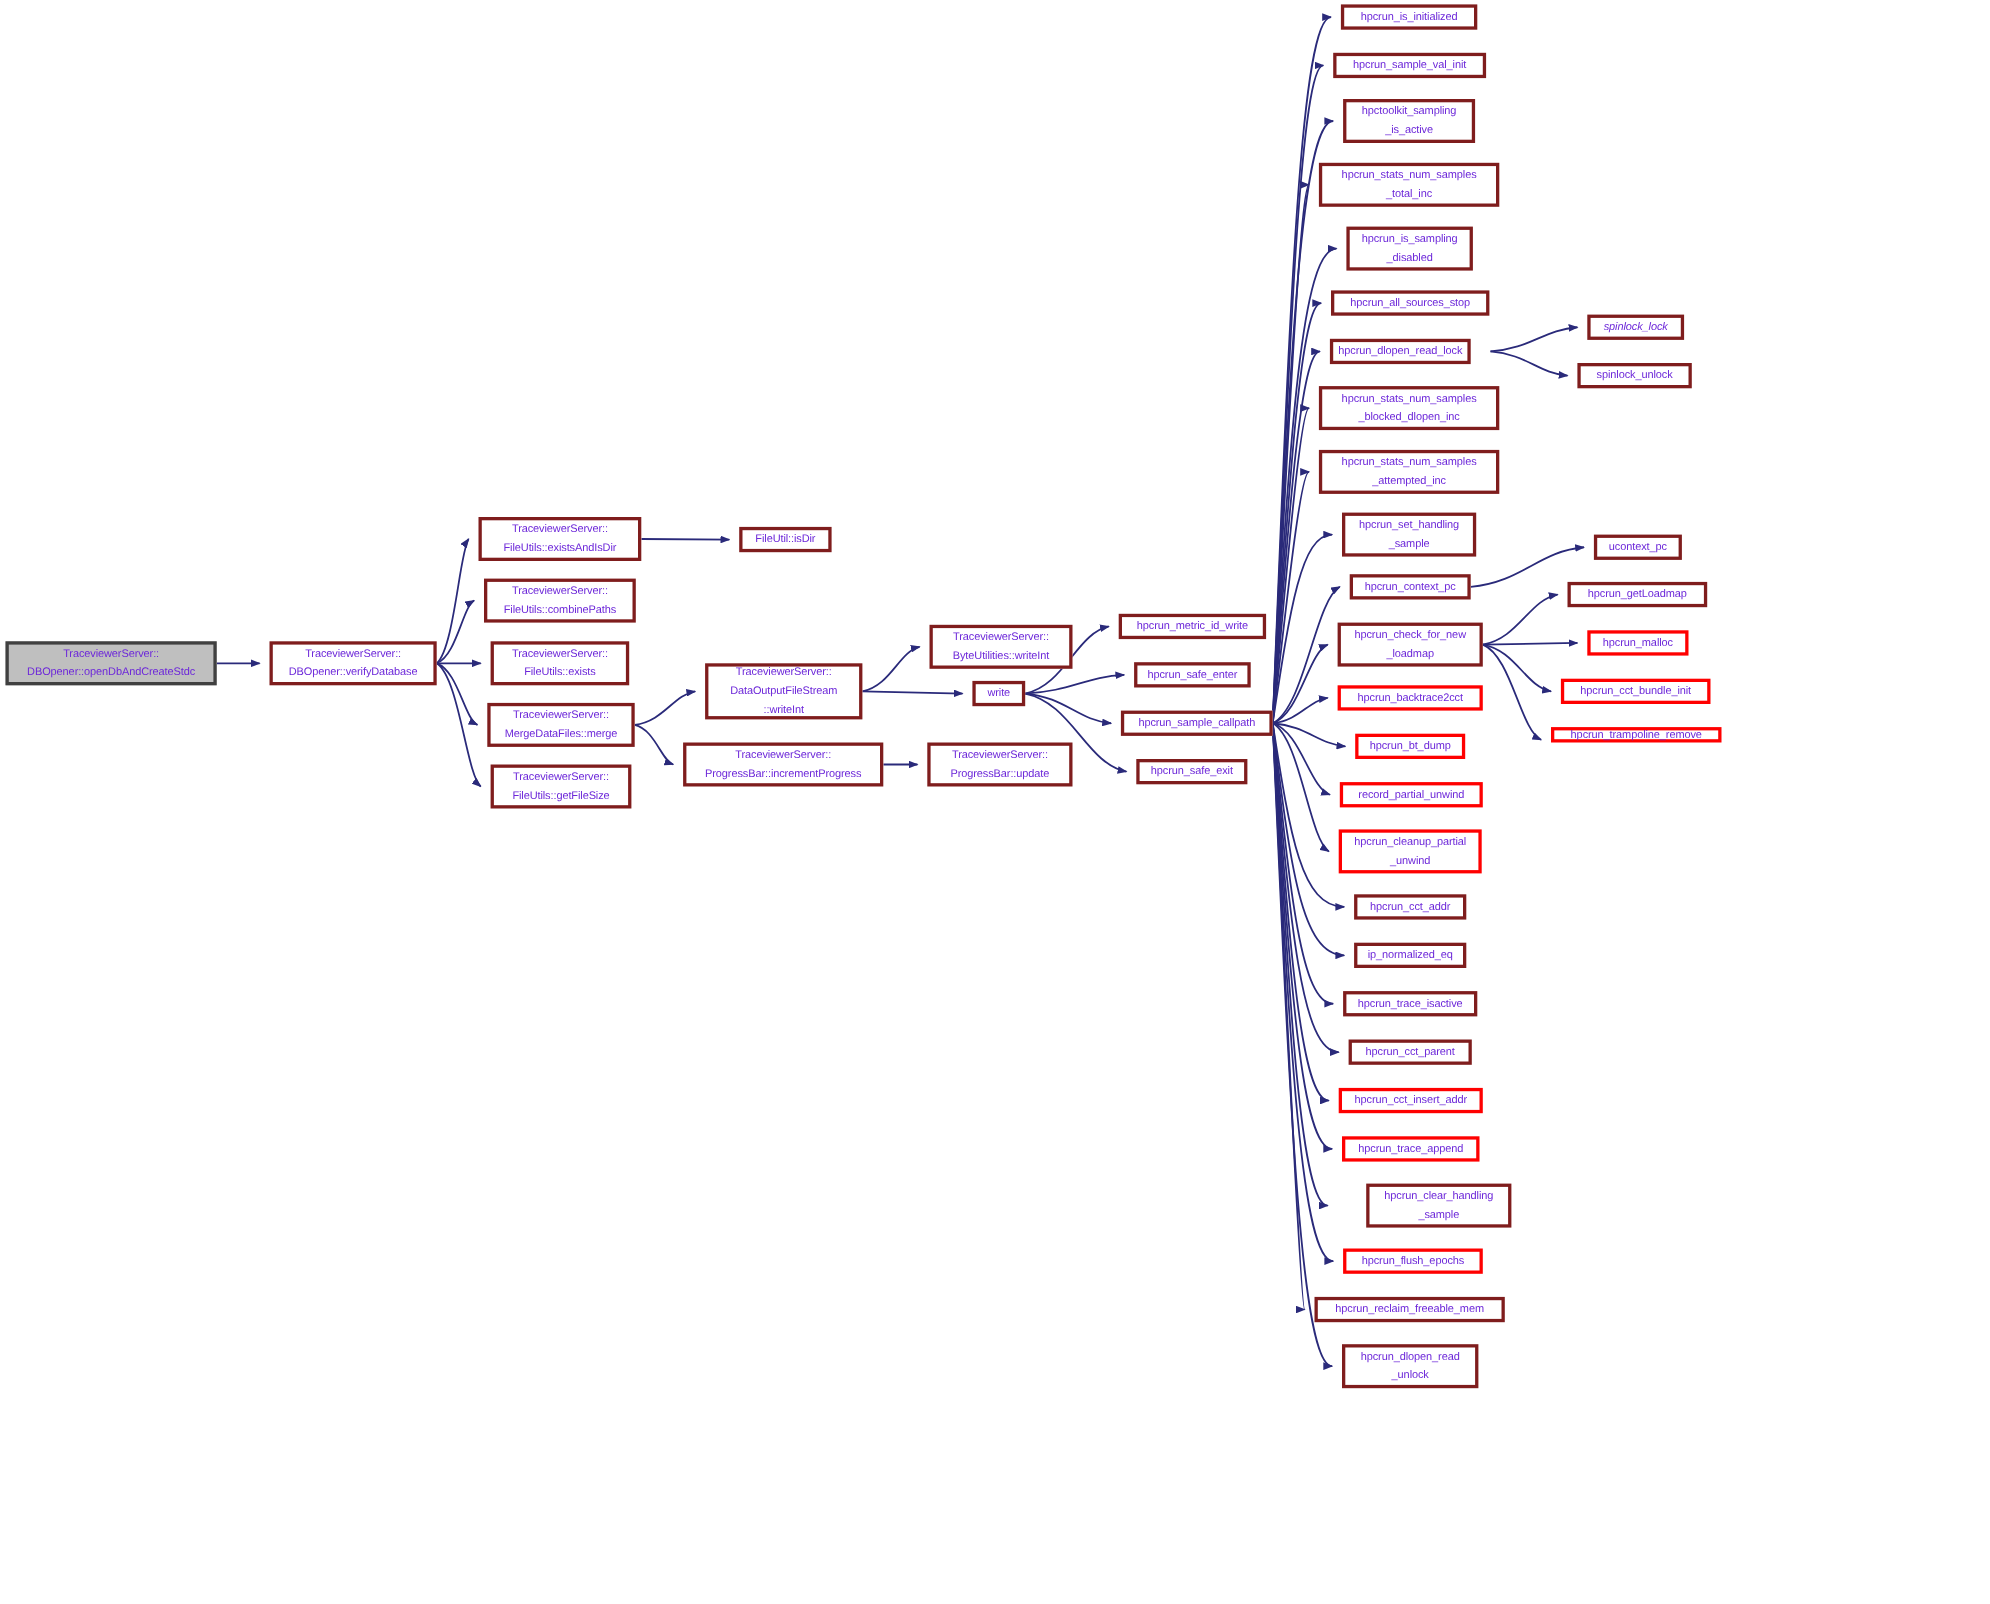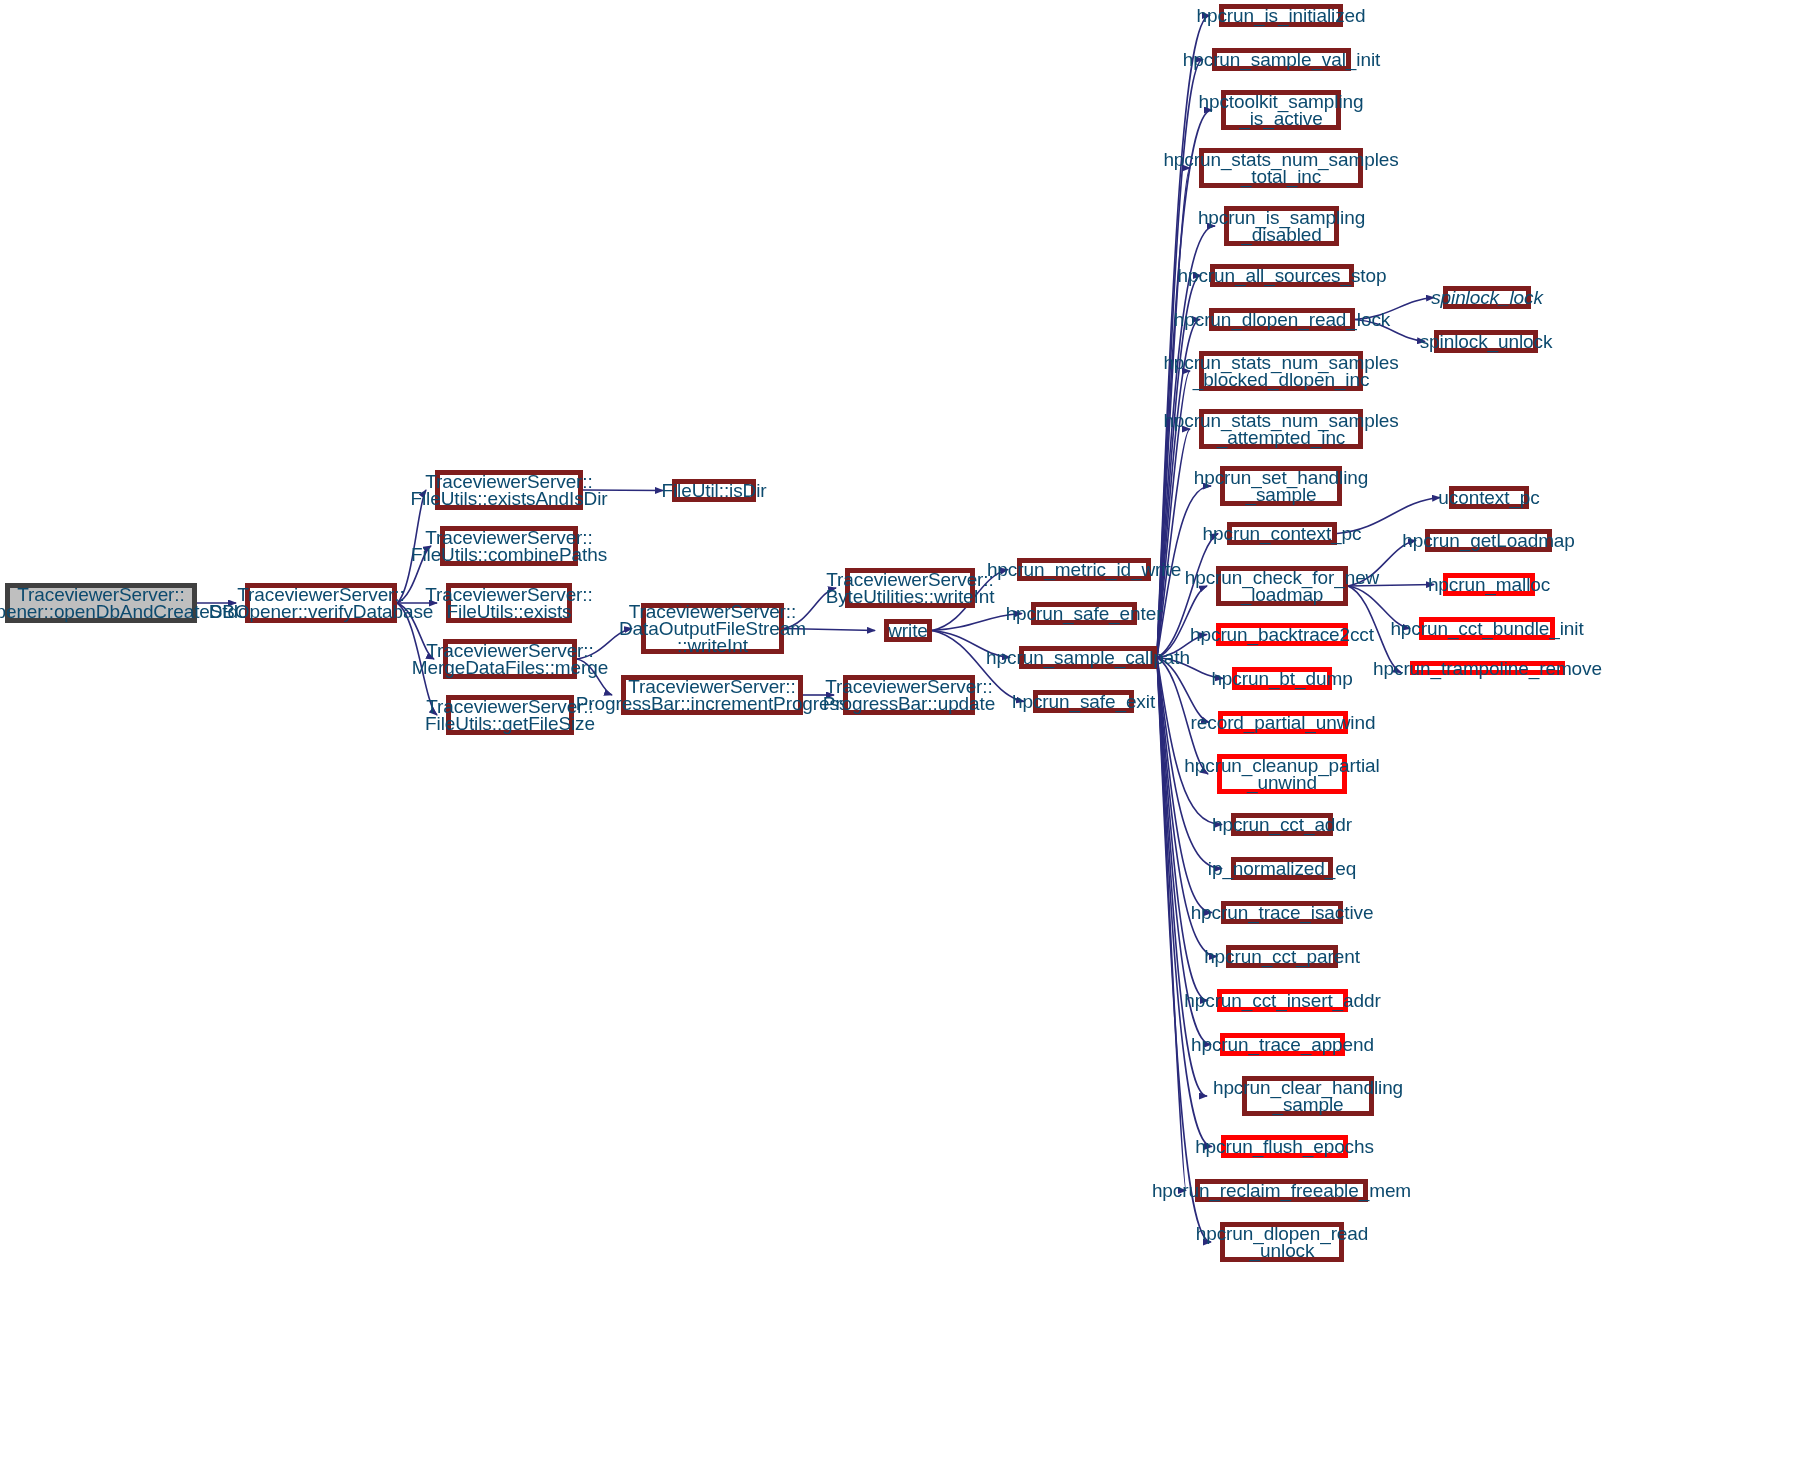--- a/index.html
+++ b/index.html
@@ -19,24 +19,24 @@
     position: absolute;
     left: 0;
     top: 0;
     width: 1809px;
     height: 1458px;
     pointer-events: none;
   }
   .node {
     position: absolute;
     box-sizing: border-box;
-    border: 5px solid #7f1d1d;
+    border: 3px solid #7f1d1d;
     background: #ffffff;
-    color: #0c4a6e;
-    font-size: 19px;
+    color: #6d28d9;
+    font-size: 10px;
     line-height: 17px;
     display: flex;
     align-items: center;
     justify-content: center;
     text-align: center;
     white-space: pre-line;
     letter-spacing: -0.1px;
     z-index: 2;
   }
   .node.red {
@@ -141,21 +141,21 @@
       <div class="node" style="left: 1033px; top: 690px; width: 101px; height: 23px;">hpcrun_safe_exit</div>
       <div class="node" style="left: 1219px; top: 4px; width: 124px; height: 23px;">hpcrun_is_initialized</div>
       <div class="node" style="left: 1212px; top: 48px; width: 139px; height: 23px;">hpcrun_sample_val_init</div>
       <div class="node" style="left: 1221px; top: 90px; width: 120px; height: 40px;">hpctoolkit_sampling
 _is_active</div>
       <div class="node" style="left: 1199px; top: 148px; width: 164px; height: 40px;">hpcrun_stats_num_samples
 _total_inc</div>
       <div class="node" style="left: 1224px; top: 206px; width: 115px; height: 40px;">hpcrun_is_sampling
 _disabled</div>
       <div class="node" style="left: 1210px; top: 264px; width: 144px; height: 23px;">hpcrun_all_sources_stop</div>
-      <div class="node" style="left: 1209px; top: 308px; width: 146px; height: 23px;">hpcrun_dlopen_read_lock</div>
+      <div class="node" style="left: 1209px; top: 308px; width: 128px; height: 23px;">hpcrun_dlopen_read_lock</div>
       <div class="node" style="left: 1199px; top: 351px; width: 164px; height: 40px;">hpcrun_stats_num_samples
 _blocked_dlopen_inc</div>
       <div class="node" style="left: 1199px; top: 409px; width: 164px; height: 40px;">hpcrun_stats_num_samples
 _attempted_inc</div>
       <div class="node" style="left: 1220px; top: 466px; width: 122px; height: 40px;">hpcrun_set_handling
 _sample</div>
       <div class="node" style="left: 1227px; top: 522px; width: 110px; height: 23px;">hpcrun_context_pc</div>
       <div class="node" style="left: 1216px; top: 566px; width: 132px; height: 40px; text-align: center;">hpcrun_check_for_new
 _loadmap</div>
       <div class="node red" style="left: 1216px; top: 623px; width: 132px; height: 23px;">hpcrun_backtrace2cct</div>

